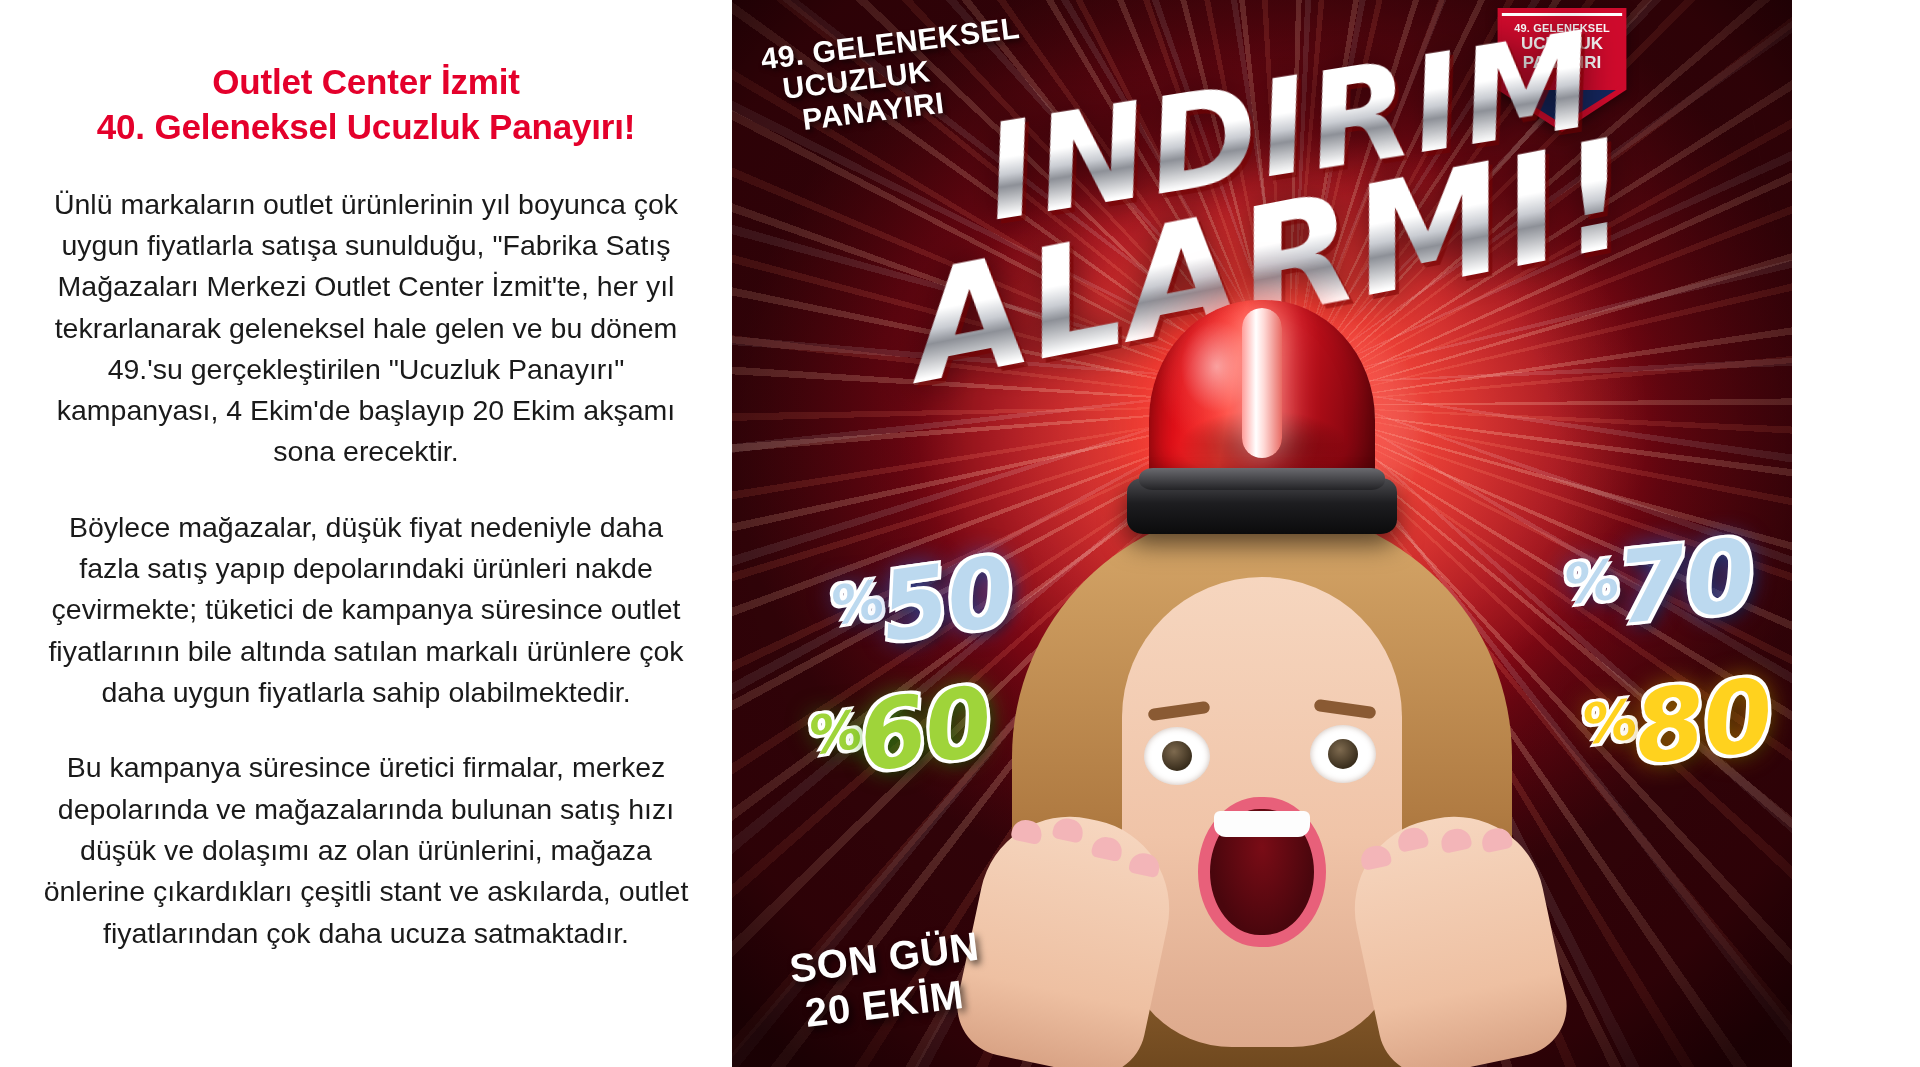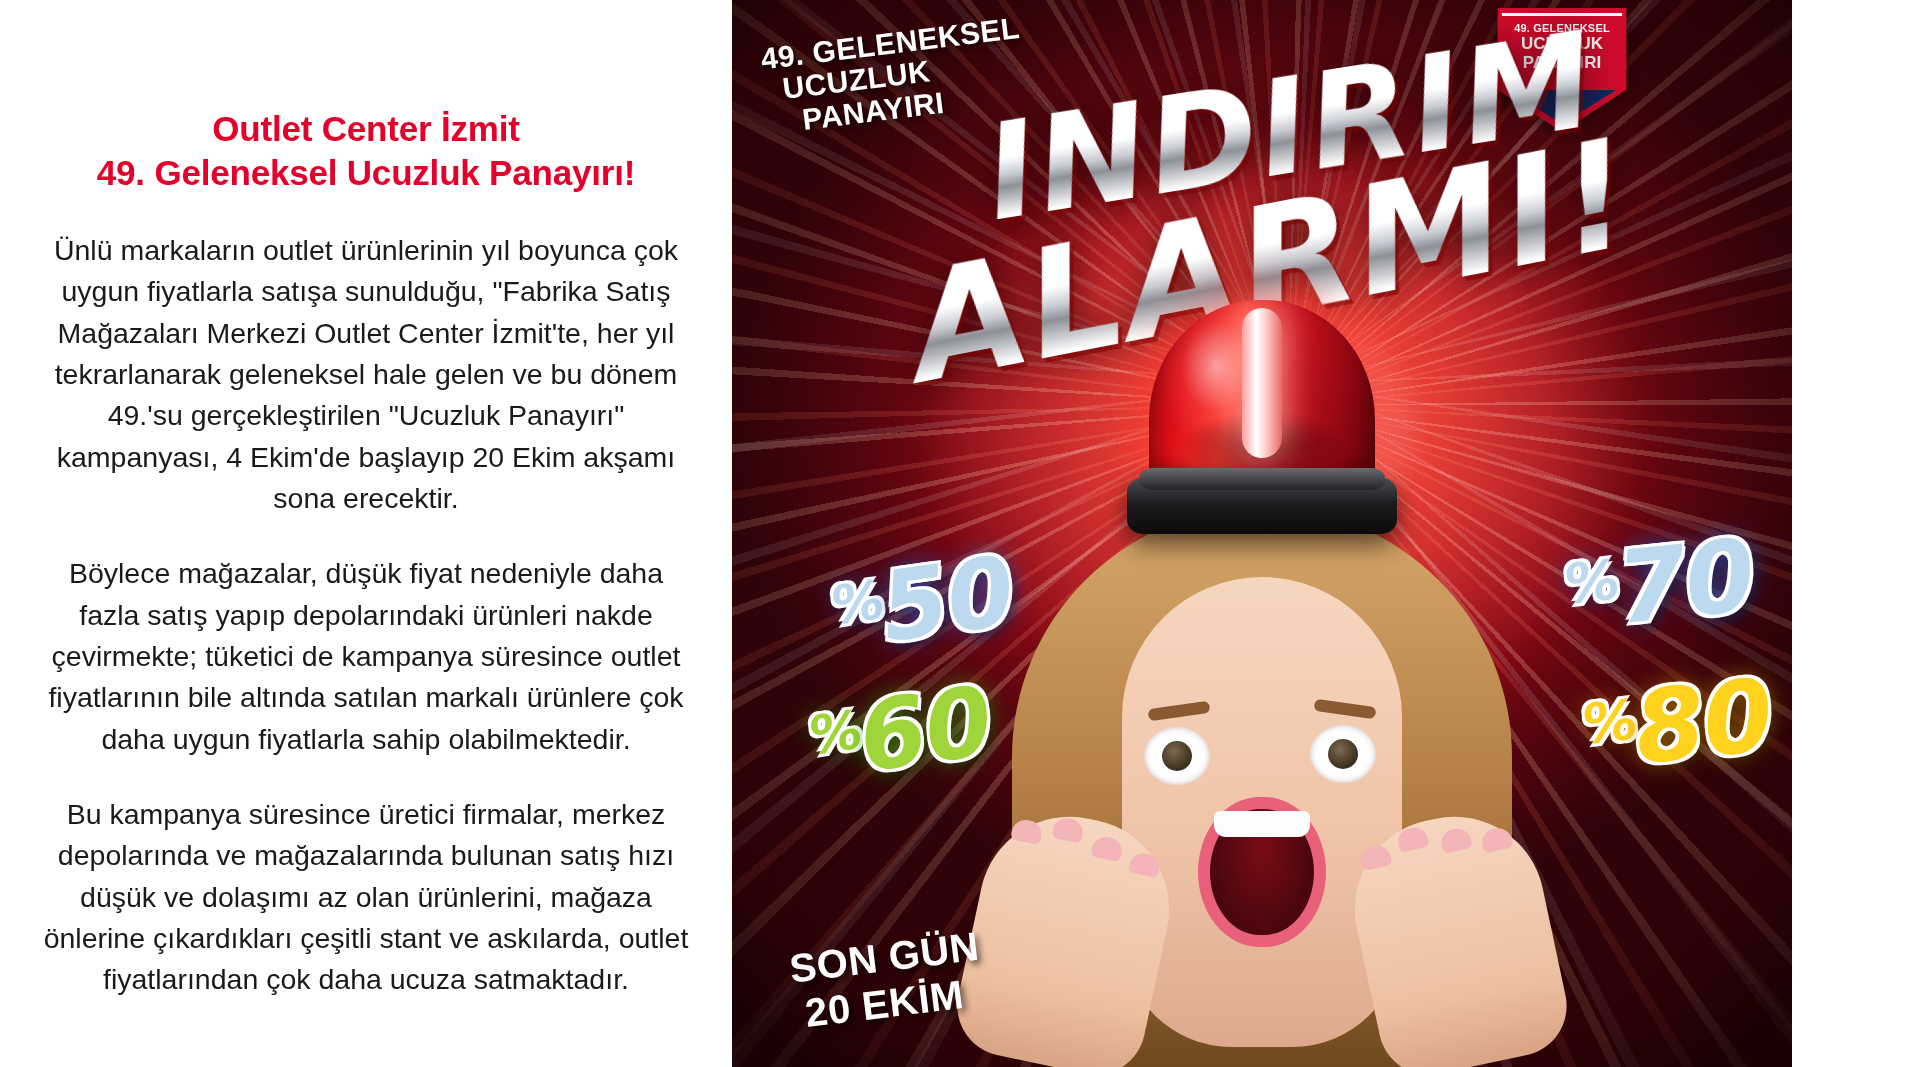--- a/index.html
+++ b/index.html
@@ -24,21 +24,20 @@
   
   .text-panel {
     width: 732px;
     height: 100%;
     box-sizing: border-box;
     padding: 60px 40px 20px 40px;
     background: #ffffff;
     display: flex;
     flex-direction: column;
     align-items: center;
-    justify-content: center;
   }
   .headline {
     color: #e4002b;
     font-weight: bold;
     font-size: 35px;
     line-height: 1.28;
     text-align: center;
     margin: 0 0 34px 0;
     letter-spacing: -0.2px;
   }
@@ -345,21 +344,21 @@
   .lastday .d2 { display:block; transform: translateX(10px); }
 </style>
 </head>
 <body>
 
 <div class="page">
 
   <div class="text-panel">
     <h1 class="headline">
       <span class="line">Outlet Center İzmit</span>
-      <span class="line">49. Geleneksel Ucuzluk Panayırı!</span>
+      <span class="line">40. Geleneksel Ucuzluk Panayırı!</span>
     </h1>
     <p class="body-copy">Ünlü markaların outlet ürünlerinin yıl boyunca çok uygun fiyatlarla satışa sunulduğu, "Fabrika Satış Mağazaları Merkezi Outlet Center İzmit'te, her yıl tekrarlanarak geleneksel hale gelen ve bu dönem 49.'su gerçekleştirilen "Ucuzluk Panayırı" kampanyası, 4 Ekim'de başlayıp 20 Ekim akşamı sona erecektir.</p>
     <p class="body-copy">Böylece mağazalar, düşük fiyat nedeniyle daha fazla satış yapıp depolarındaki ürünleri nakde çevirmekte; tüketici de kampanya süresince outlet fiyatlarının bile altında satılan markalı ürünlere çok daha uygun fiyatlarla sahip olabilmektedir.</p>
     <p class="body-copy">Bu kampanya süresince üretici firmalar, merkez depolarında ve mağazalarında bulunan satış hızı düşük ve dolaşımı az olan ürünlerini, mağaza önlerine çıkardıkları çeşitli stant ve askılarda, outlet fiyatlarından çok daha ucuza satmaktadır.</p>
   </div>
 
   <div class="poster">
     <div class="burst-base"></div>
     <div class="burst-rays"></div>
     <div class="burst-rays2"></div>

